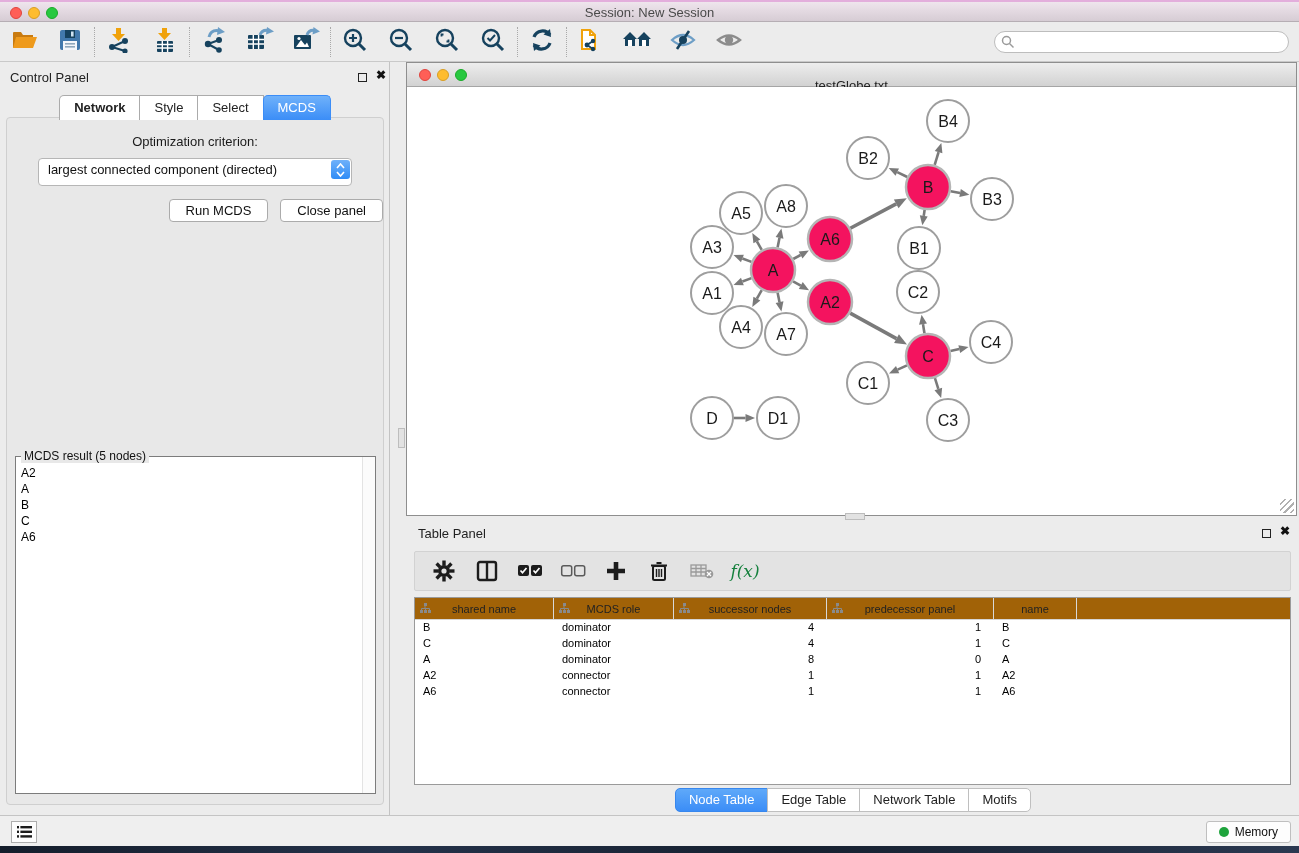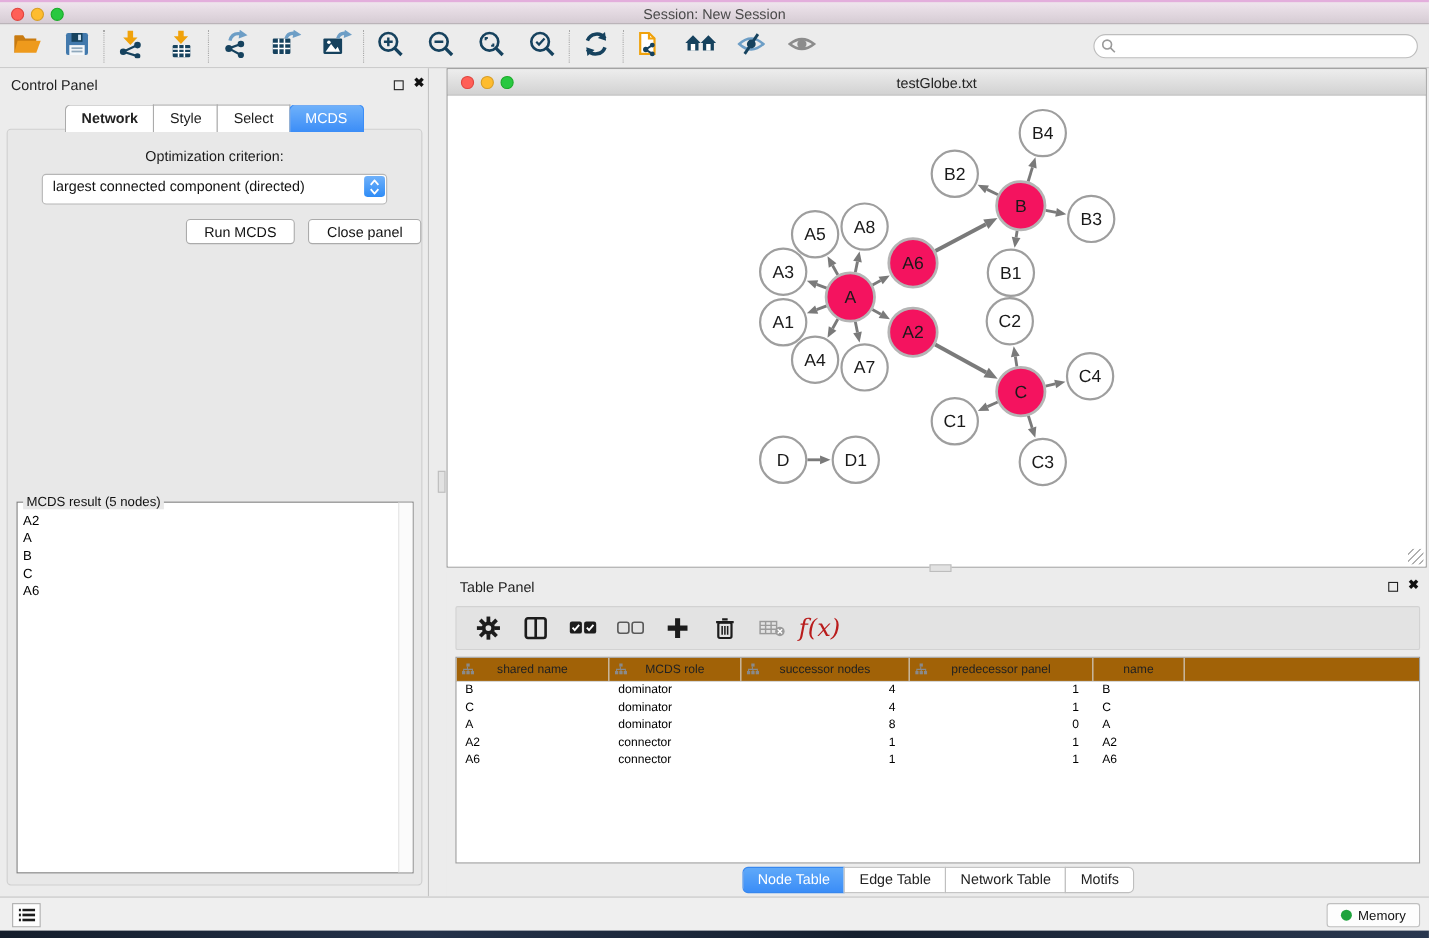--- a/index.html
+++ b/index.html
@@ -61,36 +61,36 @@
     font-size:12px; line-height:16px; padding:2px 0 0 4px; color:#000; }
   .mcds-scroll { position:absolute; right:0; top:0; bottom:0; width:13px; background:#FBFBFB; border-left:1px solid #E3E3E3; }
 
   
   .net-window { position:absolute; left:406px; top:62px; width:891px; height:454px;
     border:1px solid #8E8E8E; background:#fff; }
   .net-titlebar { position:relative; height:24px; background:linear-gradient(#EDEDED,#D2D2D2);
     border-bottom:1px solid #A5A5A5; }
   .net-titlebar .tl { top:6px; }
   .net-titlebar .tl.red { left:12px; } .net-titlebar .tl.yellow { left:30px; } .net-titlebar .tl.green { left:48px; }
-  .net-title { position:absolute; left:0; right:0; top:5px; text-align:center; font-size:13px; color:#222; }
+  .net-title { position:absolute; left:0; right:0; top:15px; text-align:center; font-size:13px; color:#222; }
   .net-canvas { position:absolute; left:0; top:24px; width:889px; height:428px; background:#fff; }
   .resize-grip { position:absolute; right:2px; bottom:2px; width:14px; height:14px;
     background:repeating-linear-gradient(135deg, transparent 0 3px, #B0B0B0 3px 4.5px); }
   .grip-left { position:absolute; left:398px; top:428px; width:7px; height:20px; background:#E2E2E2; border:1px solid #BDBDBD; }
   .grip-bottom { position:absolute; left:845px; top:513px; width:20px; height:7px; background:#E2E2E2; border:1px solid #BDBDBD; }
 
   
   .table-panel { position:absolute; left:406px; top:520px; width:893px; height:295px; background:#ECECEC; }
   .table-panel .ph-title { left:12px; top:6px; }
   .table-panel .wbtn-float { left:856px; top:9px; }
   .table-panel .wbtn-close { left:874px; top:4px; }
   .tp-toolbar { position:absolute; left:8px; top:31px; width:877px; height:40px; background:#E3E3E3;
     border:1px solid #D2D2D2; border-radius:2px; display:flex; align-items:center; gap:17px; padding-left:16px; }
   .tp-btn { display:flex; align-items:center; justify-content:center; width:26px; height:26px; }
-  .fx { font-family:"DejaVu Serif", serif; font-style:italic; font-size:22px; color:#b91c1c; }
+  .fx { font-family:"DejaVu Serif", serif; font-style:italic; font-size:17px; color:#15803d; }
 
   .node-table { position:absolute; left:8px; top:77px; width:877px; height:188px; background:#fff;
     border:1px solid #9A9A9A; overflow:hidden; }
   .nt-header { display:flex; height:22px; background:#a16207; border-bottom:1px solid #D6D6D6; }
   .nt-hcell { position:relative; border-right:1px solid #D8D8D8; font-size:11px; color:#222;
     display:flex; align-items:center; justify-content:center; }
   .nt-hcell svg { position:absolute; left:5px; top:5px; }
   .nt-row { display:flex; height:16px; font-size:11px; color:#000; }
   .nt-cell { padding:1px 8px 0; white-space:nowrap; overflow:hidden; }
   .nt-cell.num { text-align:right; padding-right:13px; }

